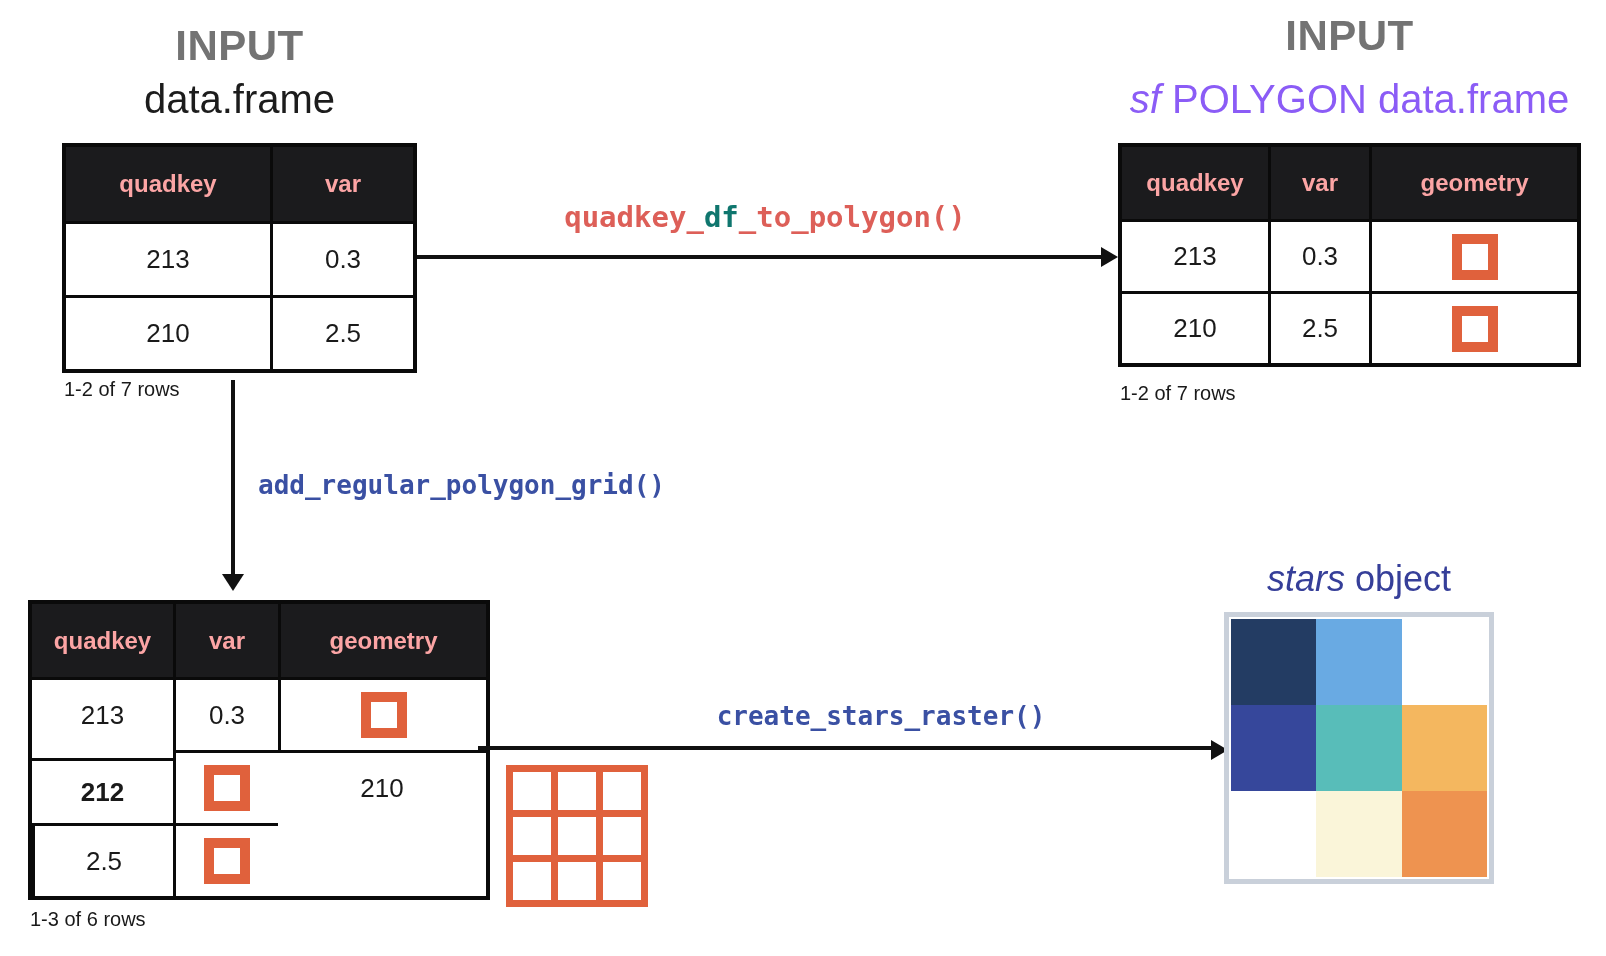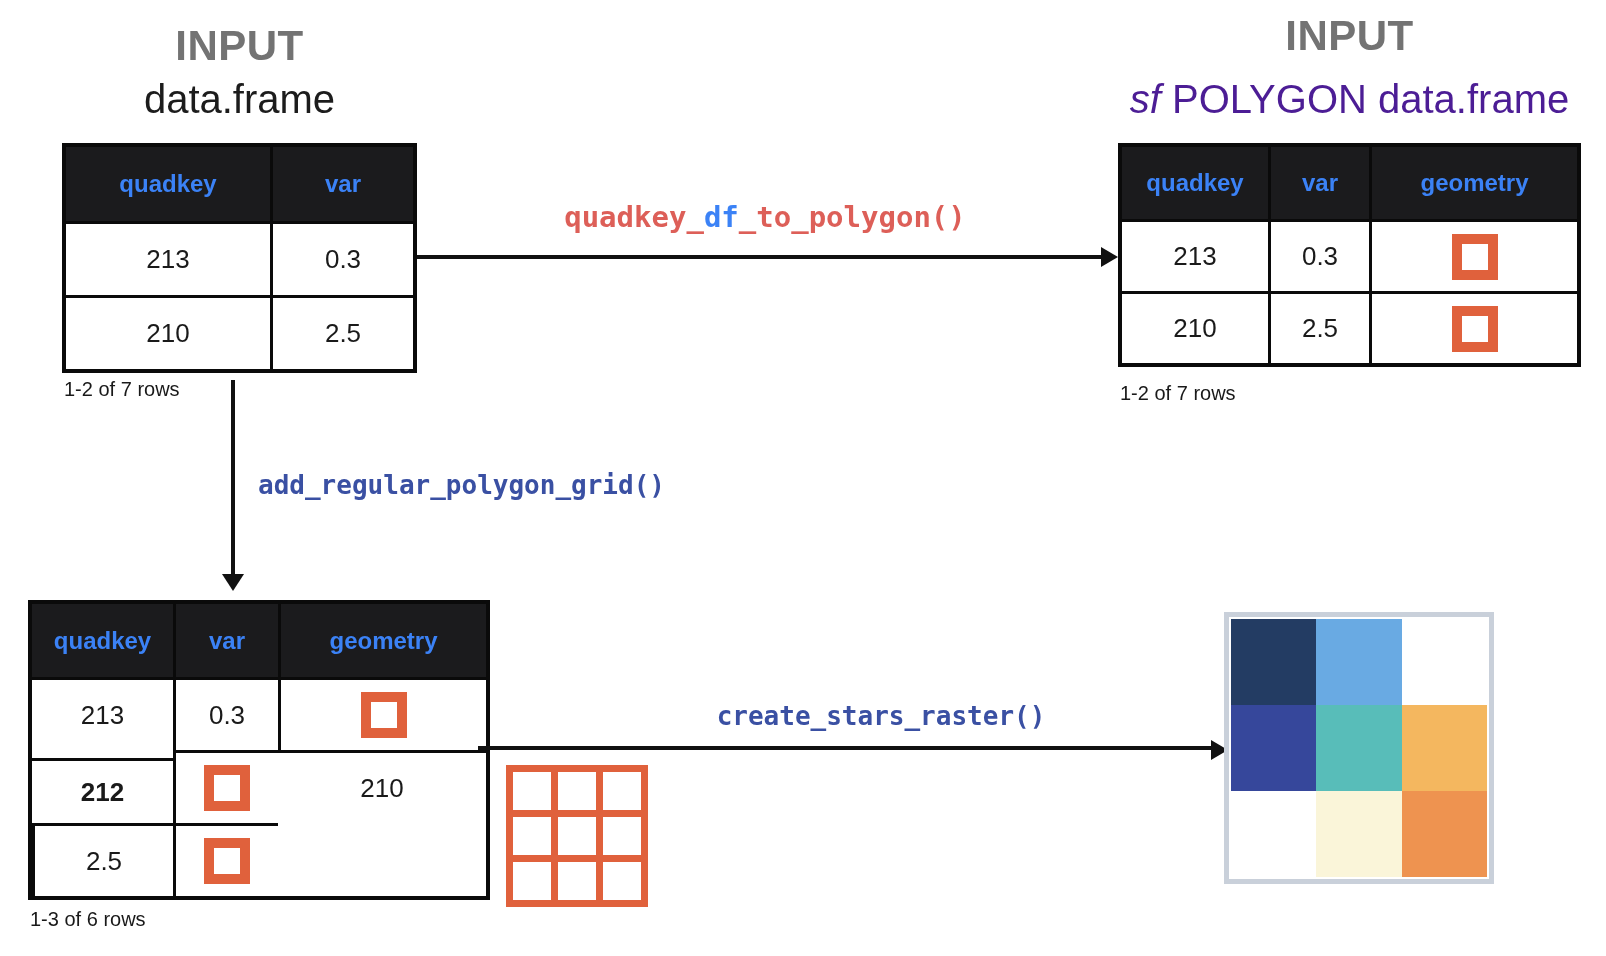--- a/index.html
+++ b/index.html
@@ -3,41 +3,41 @@
 <meta charset="utf-8">
 <style>
   * { margin:0; padding:0; box-sizing:border-box; }
   html,body { background:#ffffff; }
   body { font-family:"Liberation Sans", sans-serif; }
   #canvas { position:relative; width:1606px; height:956px; background:#ffffff; overflow:hidden; }
   .abs { position:absolute; }
 
   .big-title { font-weight:700; font-size:42px; color:#737373; text-align:center; letter-spacing:.5px; }
   .subtitle  { font-size:40px; color:#1c1c1c; text-align:center; line-height:1.05; }
-  .subtitle.salmon { color:#4c1d95; }
+  .subtitle.salmon { color:#8b5cf6; }
   .it { font-style:italic; }
   .caption { font-size:20px; color:#191919; }
 
   .tbl { display:grid; border:4px solid #0a0a0a; background:#ffffff; }
   .cell { display:flex; align-items:center; justify-content:center;
           font-size:26px; color:#1a1a1a; background:#ffffff;
           border-left:3px solid #0a0a0a; border-top:3px solid #0a0a0a; }
   .cell.c0 { border-left:none; }
-  .cell.hdr { background:#1b1b1d; color:#3b82f6; font-weight:700; font-size:24px; border-top:none; }
+  .cell.hdr { background:#1b1b1d; color:#fca5a5; font-weight:700; font-size:24px; border-top:none; }
   .cell.bold { font-weight:700;margin-top:8px; }
 
   #input-table { grid-template-columns:204px 1fr; grid-template-rows:74px 74px 74px; width:355px; }
   #output-table { grid-template-columns:146px 101px 1fr; grid-template-rows:72px 72px 72px; width:463px; }
   #grid-table { grid-template-columns:141px 105px 1fr; grid-template-rows:73px 73px 73px 73px; width:462px; }
 
   .sq-icon { width:46px; height:46px; border:10px solid #e0613c; background:transparent; }
 
   .code { font-family:"DejaVu Sans Mono", monospace; font-weight:700; white-space:nowrap; }
   .code.red { font-size:29px; color:#dd5f58; text-align:center; }
-  .code.red .mid { color:#3b82f6; }
+  .code.red .mid { color:#0f766e; }
   .code.blue { font-size:26px; color:#3a50a3; }
   .code.blue.ctr { text-align:center; }
 
   .hline { height:4px; background:#111111; }
   .vline { width:4px; background:#111111; }
   .head-right { width:0; height:0; border-top:10px solid transparent;
                 border-bottom:10px solid transparent; border-left:17px solid #111111; }
   .head-down { width:0; height:0; border-left:11px solid transparent;
                border-right:11px solid transparent; border-top:17px solid #111111; }
 
@@ -132,20 +132,23 @@
       <div></div>
     <div></div>
       <div></div>
       <div></div>
   </div>
 
   <div class="abs code blue ctr" style="left:581px; top:701px; width:600px;">create_stars_raster()</div>
   <div class="abs hline" style="left:478px; top:746px; width:735px;"></div>
   <div class="abs head-right" style="left:1211px; top:740px;"></div>
 
+  <div class="abs stars-title" style="left:1224px; top:558px; width:270px;">
+    <span class="it">stars</span><span> object</span>
+  </div>
   <div class="abs raster" style="left:1224px; top:612px;">
     <div style="background: rgb(35, 60, 99);"></div>
     <div style="background: rgb(105, 170, 227);"></div>
     <div style="background: rgb(255, 255, 255);"></div>
     <div style="background: rgb(54, 71, 155);"></div>
     <div style="background: rgb(88, 189, 185);"></div>
     <div style="background: rgb(244, 183, 95);"></div>
     <div style="background: rgb(255, 255, 255);"></div>
     <div style="background: rgb(250, 245, 217);"></div>
     <div style="background: rgb(238, 147, 80);"></div>

